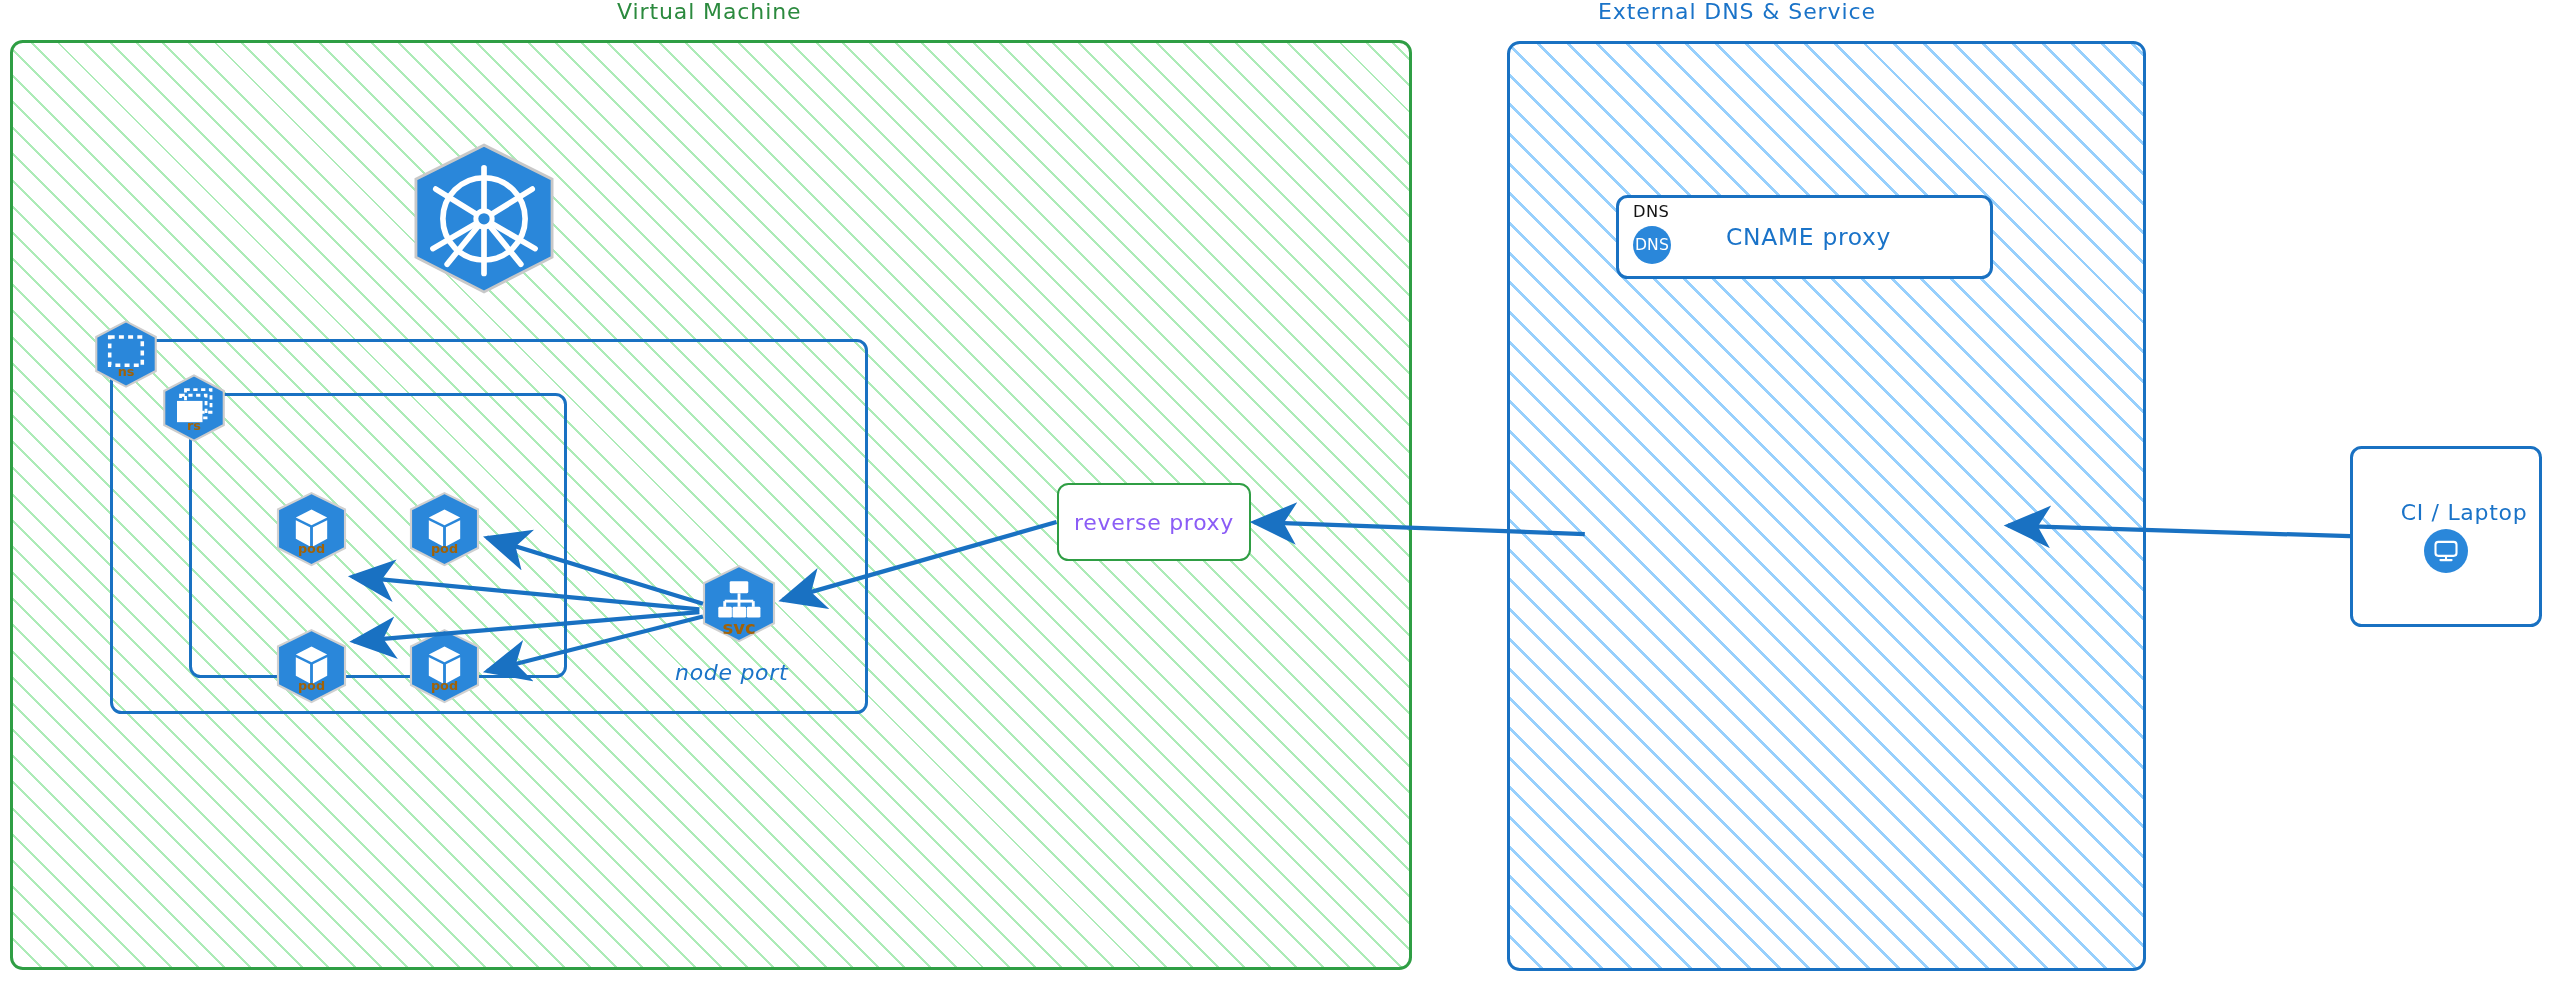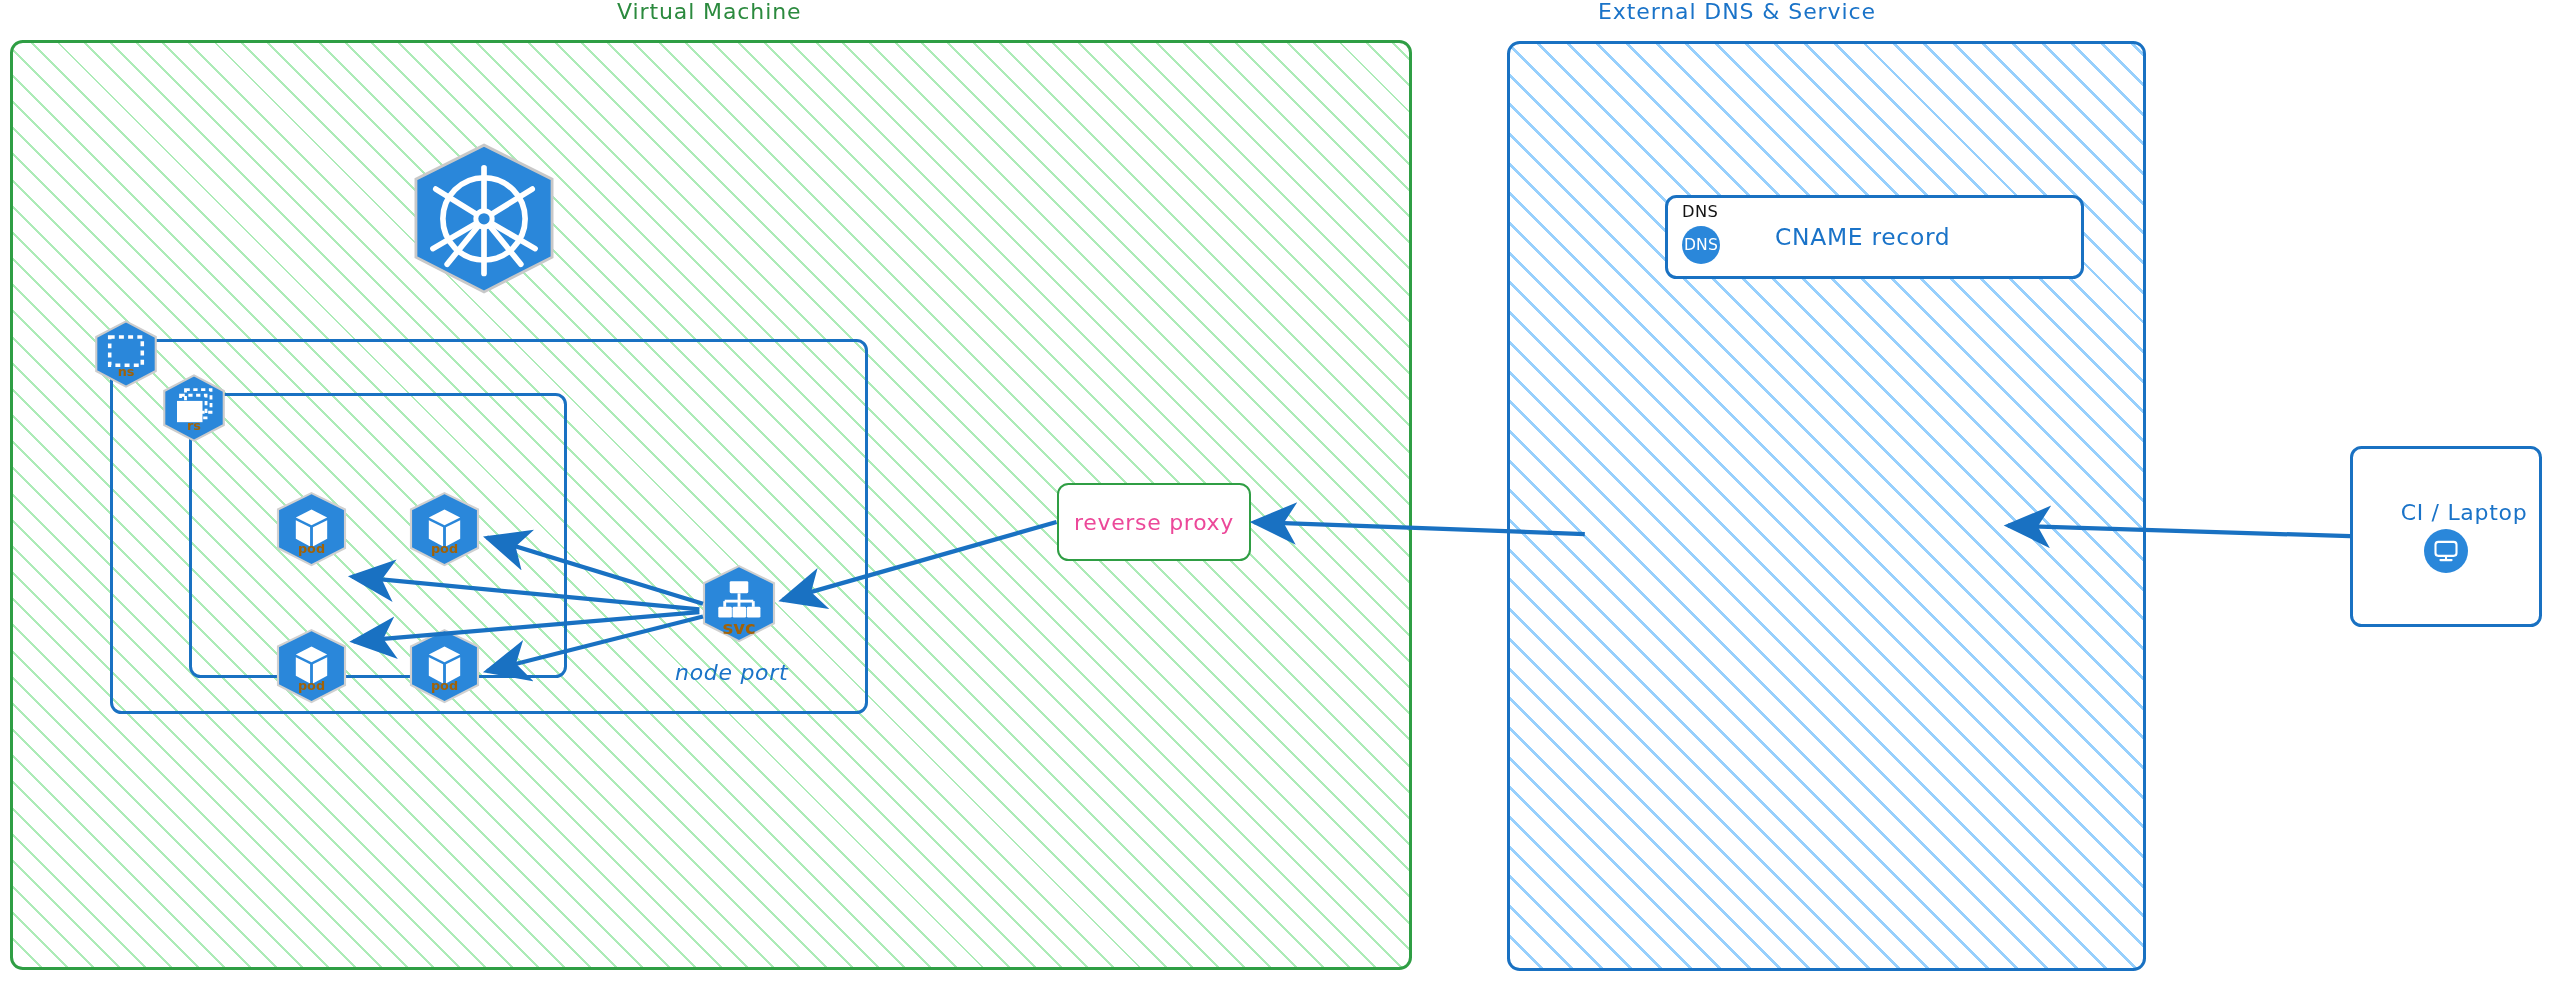--- a/index.html
+++ b/index.html
@@ -72,21 +72,21 @@
   .node-box.blue   { border: 3.6px solid #1971c2; }
   .node-box.green  { border: 2.8px solid #2f9e44; }
 
   .node-label {
     font-family: "DejaVu Sans", sans-serif;
     font-size: 22px;
     letter-spacing: 0.7px;
     white-space: nowrap;
   }
   .node-label.blue  { color: #1a73c8; }
-  .node-label.green { color: #ec4899; text-align: center; }
+  .node-label.green { color: #8b5cf6; text-align: center; }
 
   
   .dns-card {
     position: absolute;
     box-sizing: border-box;
     background: #ffffff;
     border: 3.6px solid #1971c2;
     border-radius: 11.4px;
   }
   .dns-tag {
@@ -269,24 +269,24 @@
     </svg>
     <div class="hexlabel" style="top:53px; font-size:18px;">svc</div>
   </div>
 
   <div class="node-label blue" style="position:absolute; left:675px; top:660px;font-style:italic;">node port</div>
 
   <div class="node-box green" style="left:1057px; top:483px; width:194px; height:78px;">
     <span class="node-label green">reverse proxy</span>
   </div>
 
-  <div class="dns-card" style="left:1665px; top:195px; width:419px; height:84px;">
+  <div class="dns-card" style="left:1616px; top:195px; width:377px; height:84px;">
     <div class="dns-tag">DNS</div>
     <div class="dns-badge">DNS</div>
-    <div class="dns-text">CNAME record</div>
+    <div class="dns-text">CNAME proxy</div>
   </div>
 
 
   <div class="node-box blue" style="left:2350px; top:446px; width:192px; height:181px; flex-direction:column;">
     <span class="node-label blue" style="margin-bottom:4.3px;margin-left:36px;">CI / Laptop</span>
     <span class="icon-circle" style="position:relative; width:44px; height:44px;">
       <svg width="28" height="28" viewBox="0 0 40 40">
         <rect x="5" y="7" width="30" height="20" rx="4" fill="none" stroke="#ffffff" stroke-width="3"></rect>
         <line x1="20" y1="27" x2="20" y2="32" stroke="#ffffff" stroke-width="3"></line>
         <line x1="12" y1="33" x2="28" y2="33" stroke="#ffffff" stroke-width="3" stroke-linecap="round"></line>

